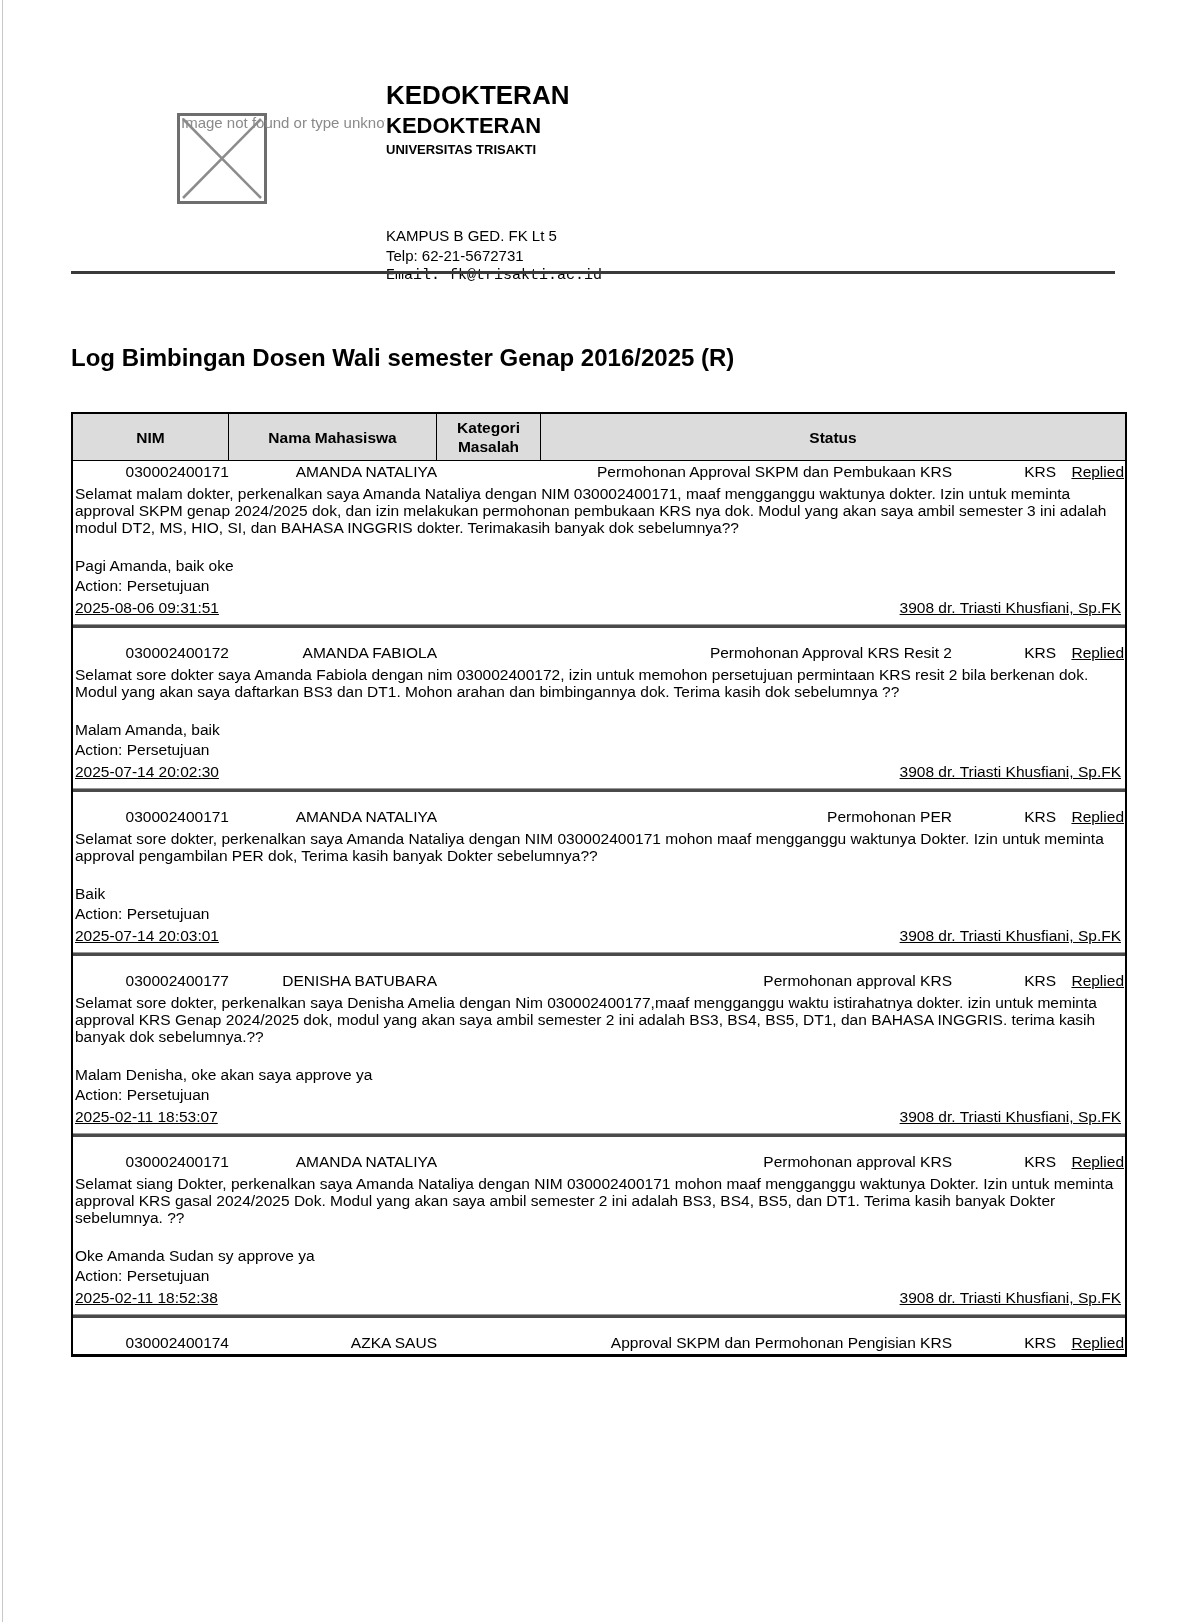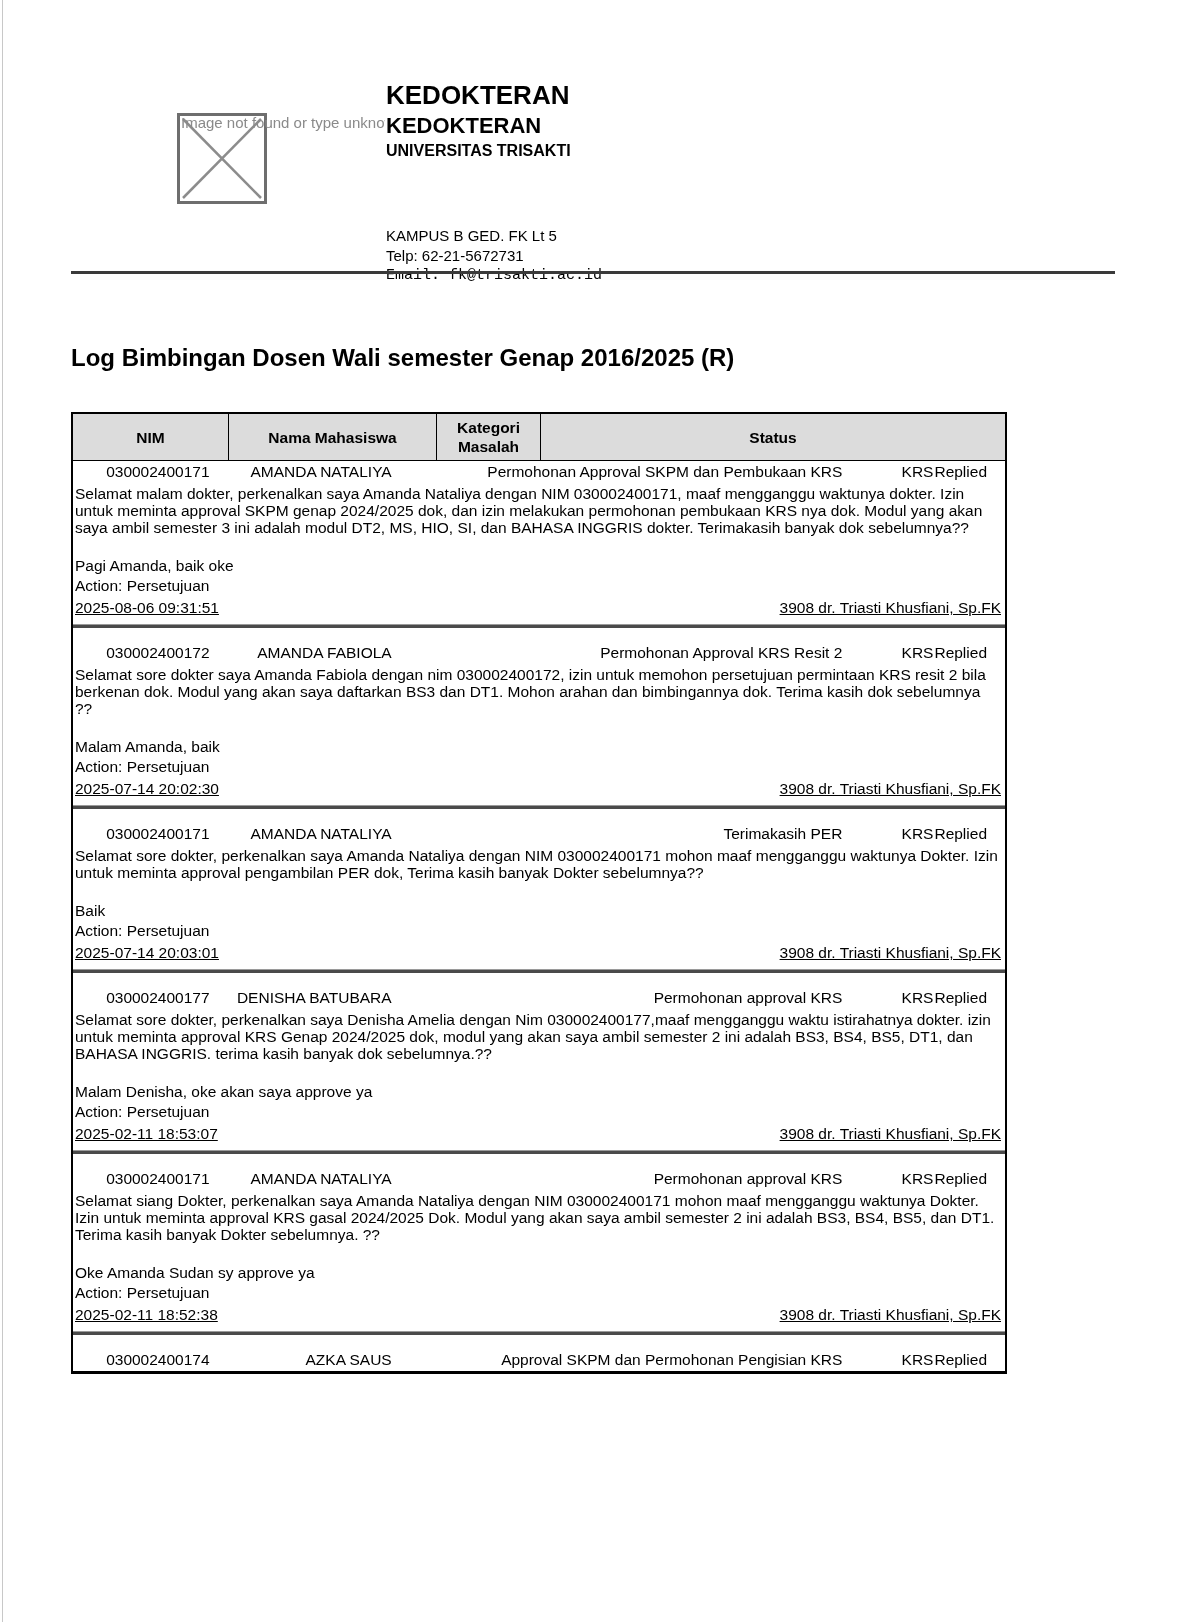--- a/index.html
+++ b/index.html
@@ -13,48 +13,48 @@
     border: 3px solid #6e6e6e; box-sizing: content-box;
   }
   .logo-box svg { position: absolute; left: 0; top: 0; }
   .logo-alt {
     position: absolute; left: 181px; top: 114px; width: 204px; overflow: hidden; white-space: nowrap;
     font-size: 15px; color: #8a8a8a;
   }
   .inst { position: absolute; left: 386px; }
   .inst-name1 { top: 80px; font-size: 26px; font-weight: bold; }
   .inst-name2 { top: 113px; font-size: 22px; font-weight: bold; }
-  .inst-name3 { top: 142px; font-size: 16px; font-weight: bold; }
+  .inst-name3 { top: 142px; font-size: 13px; font-weight: bold; }
   .addr { font-size: 15px; margin-top: 24px; }
   .addr1 { top: 203px; }
   .addr2 { top: 223px; }
   .addr3 { top: 243px; font-family: Liberation Mono, monospace; }
   .header-rule { position: absolute; left: 71px; top: 271px; width: 1044px; height: 3px; background: #3a3a3a; }
   .page-title { position: absolute; left: 71px; top: 344px; font-size: 24px; font-weight: bold; }
 
   .table {
-    position: absolute; left: 71px; top: 412px; width: 936px;
+    position: absolute; left: 71px; top: 412px; width: 1056px;
     border: 2px solid #000; border-bottom-width: 3px; box-sizing: border-box;
   }
   .thead { display: flex; height: 46px; background: #dcdcdc; border-bottom: 1px solid #000; }
   .th {
     display: flex; align-items: center; justify-content: center; text-align: center;
     font-weight: bold; font-size: 15.5px; line-height: 19px; border-right: 1px solid #000; box-sizing: border-box;
   }
   .th:last-child { border-right: none; }
   .c-nim { width: 156px; }
   .c-nama { width: 208px; }
   .c-ring { width: 515px; }
   .c-kat { width: 104px; }
   .c-stat { flex: 1; }
 
   .rec { font-size: 15.5px; }
   .rec-head { display: flex; height: 21px; align-items: center; }
   .rec-head > div { white-space: nowrap; padding-left: 1px; box-sizing: border-box; text-align: right; }
-  .rec-head .c-stat { text-align: right; padding-right: 18px; }
+  .rec-head .c-stat { text-align: right; padding-right: 1px; text-decoration: underline; }
   .rec-msg { padding: 3px 4px 0 2px; line-height: 17px; }
   .rec-gap { height: 20px; }
   .rec-reply, .rec-action { padding-left: 2px; line-height: 20px; }
   .rec-foot { display: flex; justify-content: space-between; padding: 2px 4px 0 2px; line-height: 20px; text-decoration: underline; }
   .rec-sep { margin: 6px 0 14px 0; height: 3px; background: #4a4a4a; border-top: 1px solid #9a9a9a; }
   .rec:last-child .rec-head { height: 22px; }
 </style>
 </head>
 <body>
 
@@ -127,21 +127,21 @@
       <span>2025-07-14 20:02:30</span>
       <span>3908 dr. Triasti Khusfiani, Sp.FK</span>
     </div>
     <div class="rec-sep"></div>
   </div>
 
   <div class="rec">
     <div class="rec-head">
       <div class="c-nim">030002400171</div>
       <div class="c-nama">AMANDA NATALIYA</div>
-      <div class="c-ring">Terimakasih PER</div>
+      <div class="c-ring">Permohonan PER</div>
       <div class="c-kat">KRS</div>
       <div class="c-stat">Replied</div>
     </div>
     <div class="rec-msg">Selamat sore dokter, perkenalkan saya Amanda Nataliya dengan NIM 030002400171 mohon maaf mengganggu waktunya Dokter. Izin untuk meminta approval pengambilan PER dok, Terima kasih banyak Dokter sebelumnya??</div>
     <div class="rec-gap"></div>
     <div class="rec-reply">Baik</div>
     <div class="rec-action">Action: Persetujuan</div>
     <div class="rec-foot">
       <span>2025-07-14 20:03:01</span>
       <span>3908 dr. Triasti Khusfiani, Sp.FK</span>

